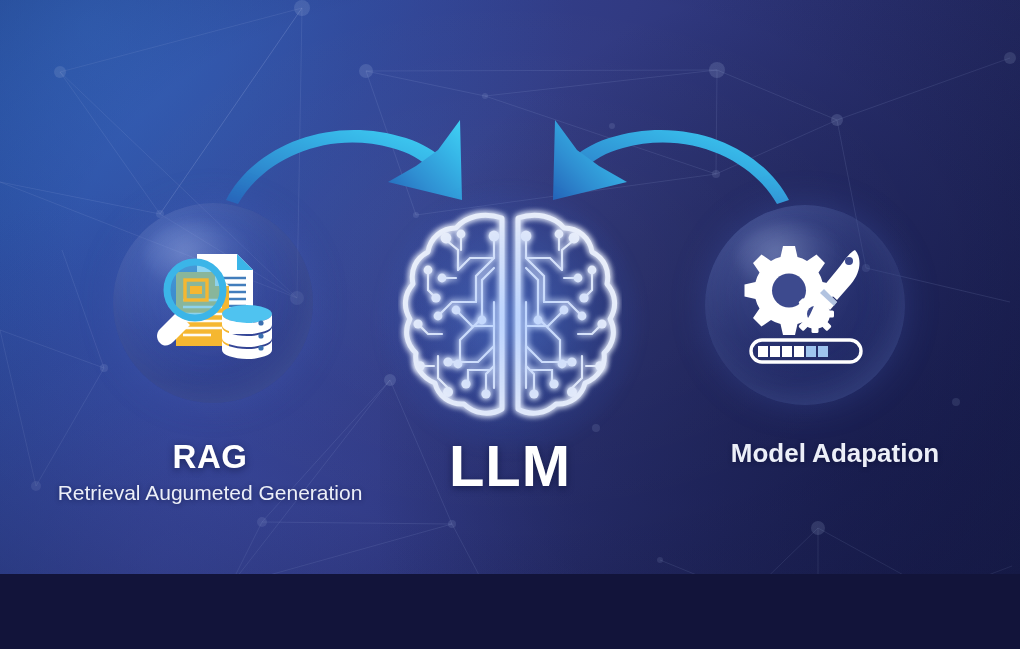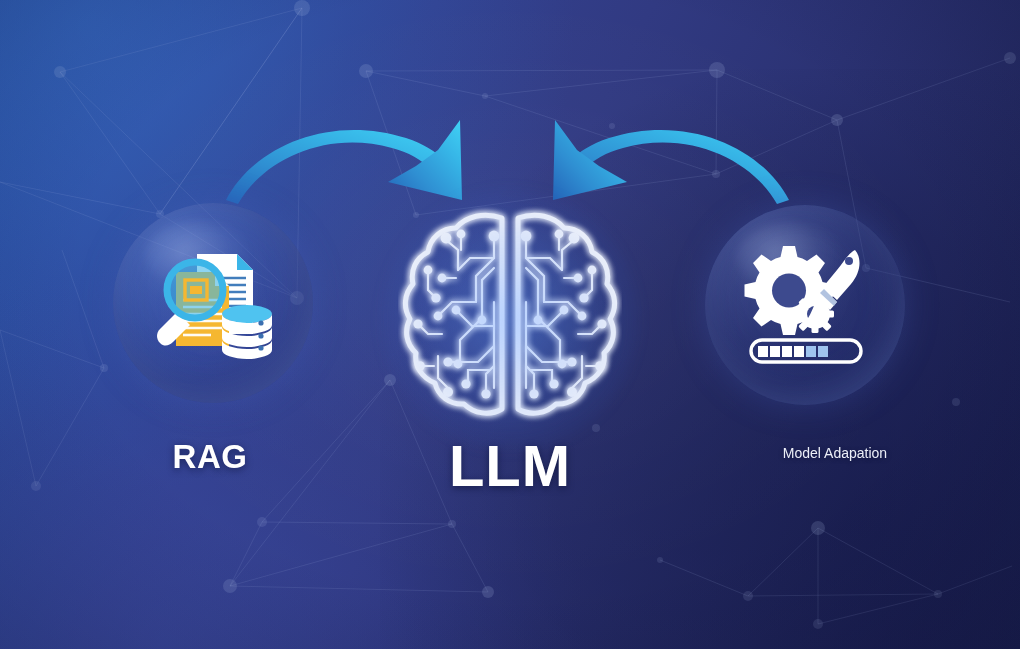--- a/index.html
+++ b/index.html
@@ -7,21 +7,21 @@
     padding: 0;
     background: #12143a;
   }
   body {
     font-family: "Liberation Sans", sans-serif;
   }
 
   #stage {
     position: relative;
     width: 1020px;
-    height: 649px;
+    height: 574px;
     overflow: hidden;
     background: #404040;
   }
 
   
   .bg-base {
     position: absolute;
     inset: 0;
     background:
       linear-gradient(118deg,
@@ -183,21 +183,21 @@
   #label-rag  { left: 0px;   top: 438px; width: 420px; }
   #label-llm  { left: 350px; top: 432px; width: 320px; }
   #label-tune { left: 650px; top: 438px; width: 370px; }
 
   #label-rag  .label-title { font-size: 33px; }
   #label-rag  .label-sub   { font-size: 21px; margin-top: 5px; }
 
   #label-llm  .label-title { font-size: 58px; letter-spacing: 1px; }
 
   #label-tune .label-title { font-size: 31px; }
-  #label-tune .label-sub   { font-size: 14px; margin-top: 7px; }
+  #label-tune .label-sub   { font-size: 26px; margin-top: 0; font-weight: bold; }
 </style>
 </head>
 <body>
 
 <div id="stage">
 
   <div class="bg-base"></div>
   <div class="bg-glow-left"></div>
   <div class="bg-glow-bottomleft"></div>
   <div class="bg-dark-right"></div>
@@ -521,20 +521,21 @@
           <circle cx="68" cy="178" r="4.6"></circle>
           <circle cx="88" cy="188" r="4.6"></circle>
           <circle cx="84" cy="114" r="4.4"></circle>
         </g>
       </g>
     </svg>
   </div>
 
   <div class="label-block" id="label-rag">
     <div class="label-title">RAG</div>
+    <div class="label-sub">Retrieval Augumeted Generation</div>
   </div>
 
   <div class="label-block" id="label-llm">
     <div class="label-title">LLM</div>
   </div>
 
   <div class="label-block" id="label-tune">
     <div class="label-sub">Model Adapation</div>
   </div>
 

